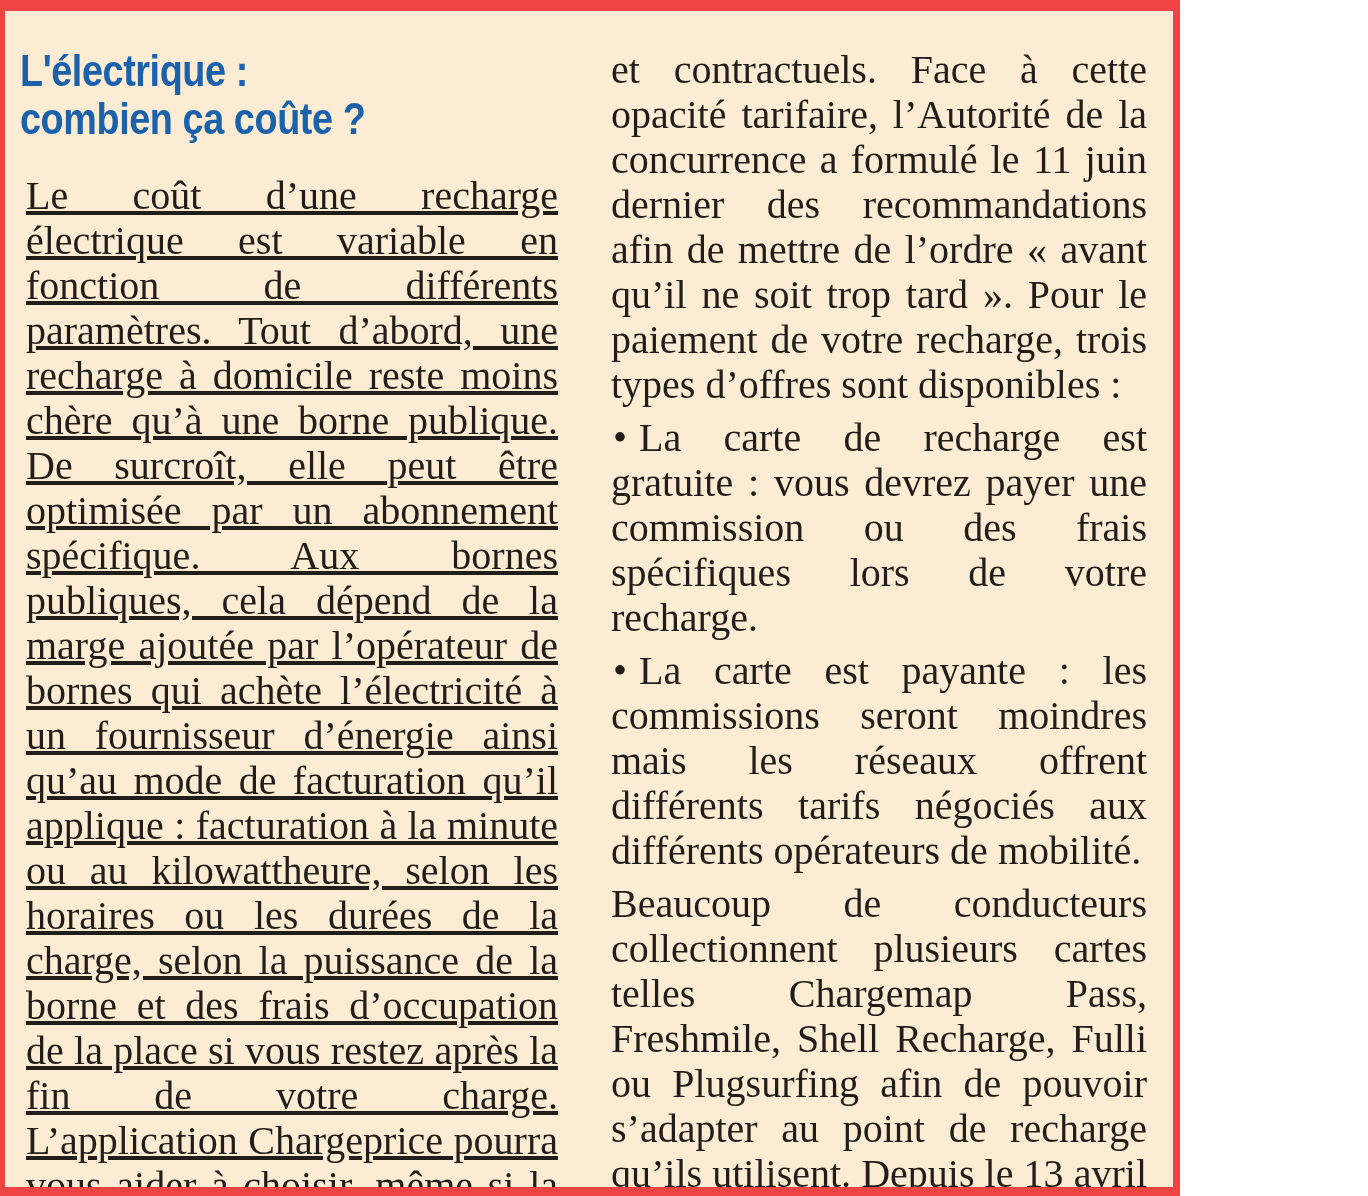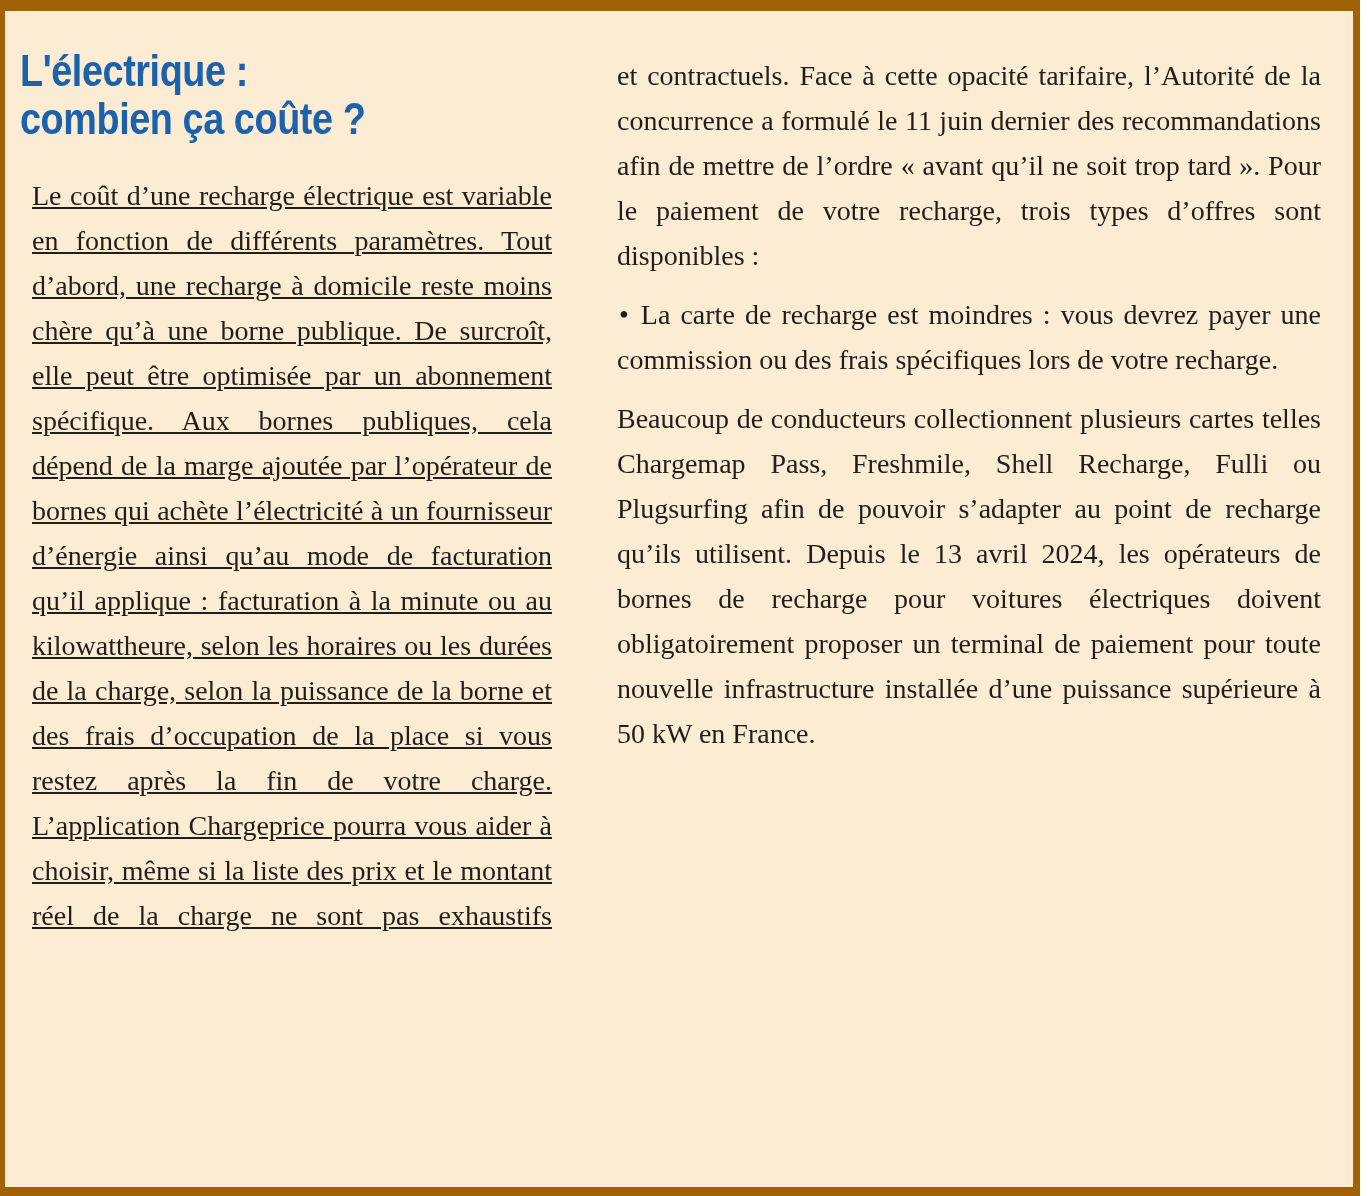--- a/index.html
+++ b/index.html
@@ -2,23 +2,23 @@
 <html lang="fr"><head>
 <meta charset="utf-8">
 <style>
   html, body {
     margin: 0;
     padding: 0;
     background: #ffffff;
   }
   .page {
     position: relative;
-    width: 1360px;
+    width: 1180px;
     height: 1196px;
-    background: #a16207;
+    background: #ef4444;
     box-sizing: border-box;
     padding: 11px 7px 9px 5px;
     font-family: "Liberation Serif", "DejaVu Serif", serif;
   }
   .panel {
     width: 100%;
     height: 100%;
     box-sizing: border-box;
     background: #fbecd3;
     display: flex;
@@ -40,25 +40,25 @@
     transform-origin: left top;
     font-family: "Liberation Sans", sans-serif;
     font-weight: bold;
     font-size: 45px;
     line-height: 48px;
     letter-spacing: -0.5px;
     color: #1b61ab;
     white-space: nowrap;
   }
   .body-text {
-    font-size: 28px;
+    font-size: 40px;
     line-height: 45px;
     color: #211e19;
     text-align: justify;
-    margin: 14px;
+    margin: 8px;
     hyphens: none;
   }
   
   .continues {
     text-align-last: justify;
     text-decoration: underline;
   }
   .bullet-glyph {
     display: inline-block;
     margin: 0 12px 0 2px;
@@ -74,21 +74,22 @@
       <div class="article-title">
         <div>L'électrique :</div>
         <div>combien ça coûte ?</div>
       </div>
       <p class="body-text continues">Le coût d’une recharge électrique est variable en fonction de différents paramètres. Tout d’abord, une recharge à domicile reste moins chère qu’à une borne publique. De surcroît, elle peut être optimisée par un abonnement spécifique. Aux bornes publiques, cela dépend de la marge ajoutée par l’opérateur de bornes qui achète l’électricité à un fournisseur d’énergie ainsi qu’au mode de facturation qu’il applique : facturation à la minute ou au kilowattheure, selon les horaires ou les durées de la charge, selon la puissance de la borne et des frais d’occupation de la place si vous restez après la fin de votre charge. L’application Chargeprice pourra vous aider à choisir, même si la liste des prix et le montant réel de la charge ne sont pas exhaustifs</p>
     </div>
 
     <div class="col-right">
       <p class="body-text">et contractuels. Face à cette opacité tarifaire, l’Autorité de la concurrence a formulé le 11 juin dernier des recommandations afin de mettre de l’ordre « avant qu’il ne soit trop tard ». Pour le paiement de votre recharge, trois types d’offres sont disponibles :</p>
 
-      <p class="body-text"><span class="bullet-glyph">•</span><span>La carte de recharge est moindres : vous devrez payer une commission ou des frais spécifiques lors de votre recharge.</span></p>
+      <p class="body-text"><span class="bullet-glyph">•</span><span>La carte de recharge est gratuite : vous devrez payer une commission ou des frais spécifiques lors de votre recharge.</span></p>
 
 
+      <p class="body-text"><span class="bullet-glyph">•</span><span>La carte est payante : les commissions seront moindres mais les réseaux offrent différents tarifs négociés aux différents opérateurs de mobilité.</span></p>
 
       <p class="body-text">Beaucoup de conducteurs collectionnent plusieurs cartes telles Chargemap Pass, Freshmile, Shell Recharge, Fulli ou Plugsurfing afin de pouvoir s’adapter au point de recharge qu’ils utilisent. Depuis le 13 avril 2024, les opérateurs de bornes de recharge pour voitures électriques doivent obligatoirement proposer un terminal de paiement pour toute nouvelle infrastructure installée d’une puissance supérieure à 50 kW en France.</p>
     </div>
 
   </div>
 </div>
 
 </body></html>

